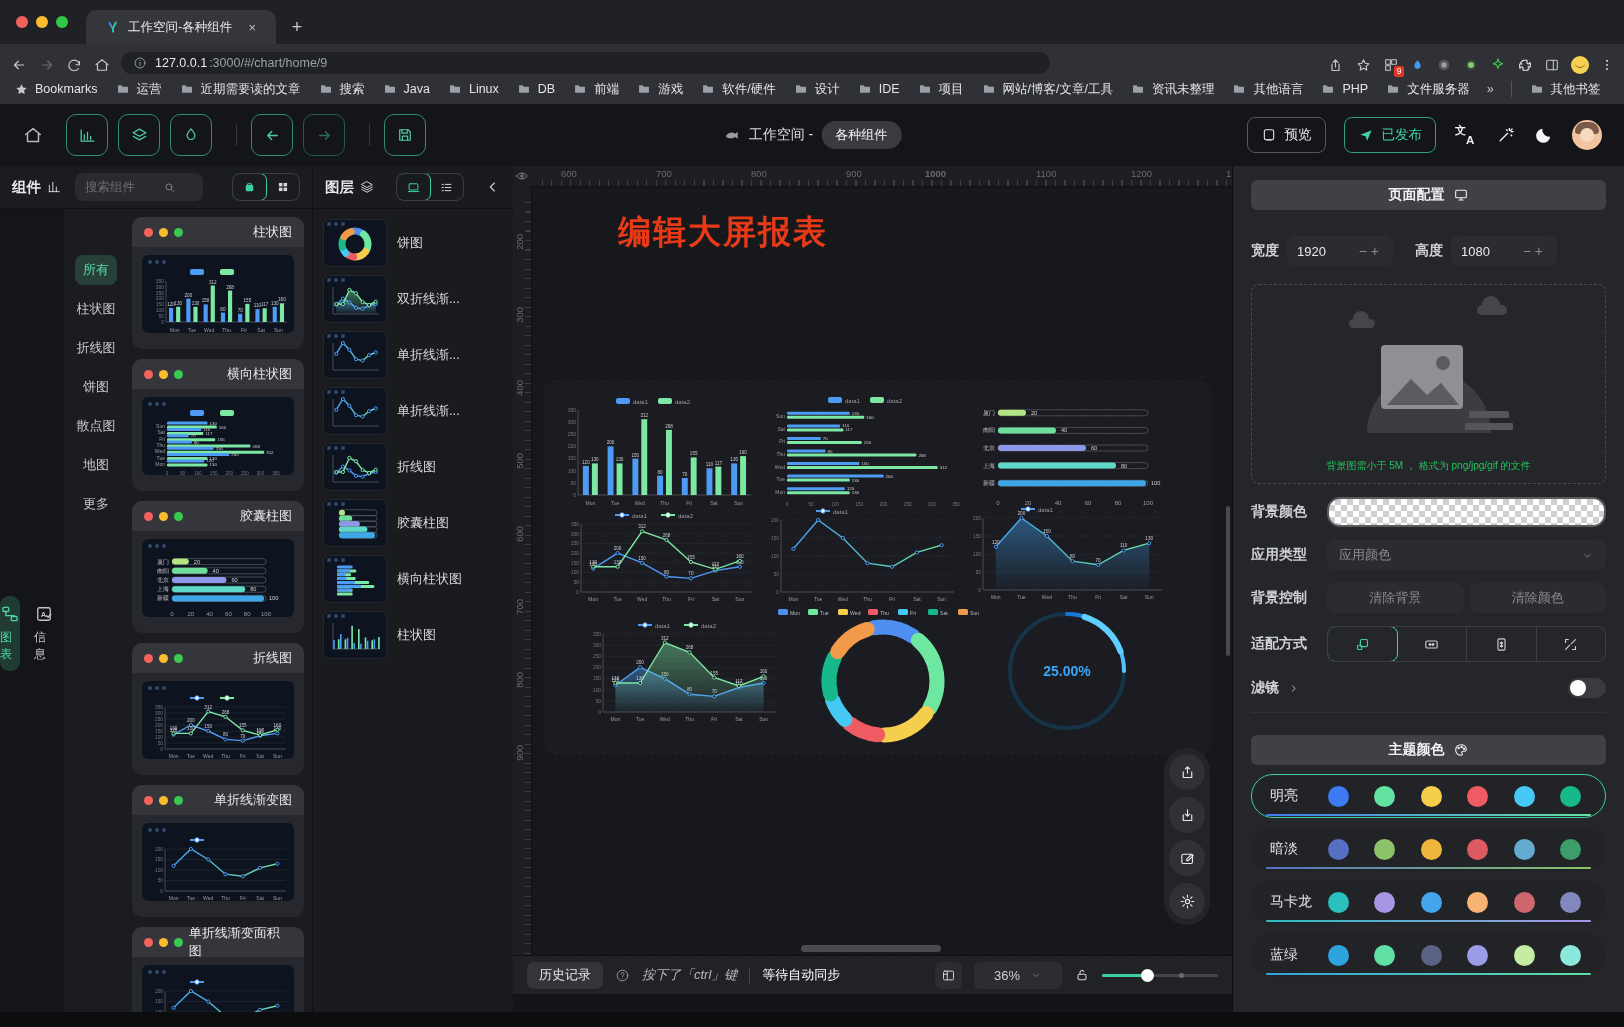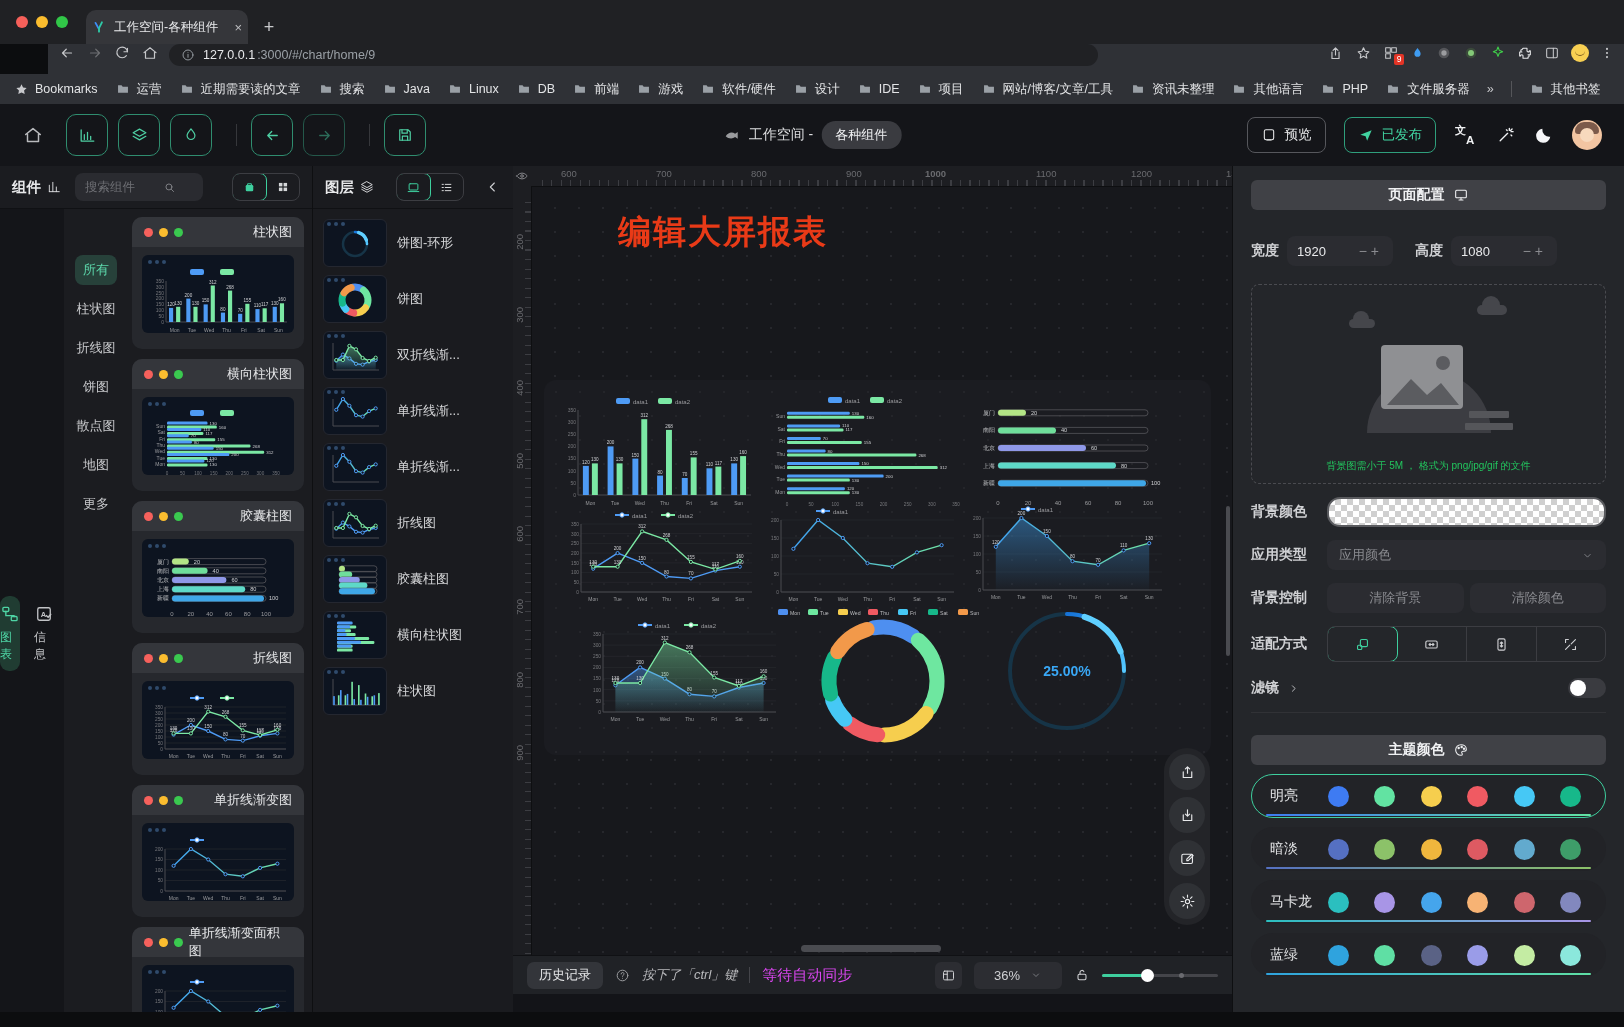--- a/index.html
+++ b/index.html
@@ -8,24 +8,24 @@
   .ic{display:inline-block;vertical-align:middle;}
   .ic svg{display:block;}
   svg.sic{fill:none;stroke:currentColor;stroke-width:1.6;stroke-linecap:round;stroke-linejoin:round;}
 
   
   .chrome{height:104px;}
   .tabstrip{height:44px;background:#202124;display:flex;align-items:flex-end;}
   .traffic{display:flex;gap:8px;align-items:center;height:44px;padding:0 18px 0 16px;}
   .light{width:12px;height:12px;border-radius:50%;}
   .tab{width:150px;height:34px;background:#35363a;border-radius:10px 10px 0 0;display:flex;align-items:center;
-       gap:8px;padding:0 6px;color:#e8e9eb;font-size:12.5px;}
+       gap:8px;padding:0 20px;color:#e8e9eb;font-size:12.5px;}
   .tab .close{margin-left:auto;color:#bdbec1;font-size:13px;}
   .newtab{width:30px;height:30px;display:flex;align-items:center;justify-content:center;color:#c8c9cc;font-size:18px;margin:0 0 2px 6px;}
-  .addressbar{height:30px;background:#2f3136;display:flex;align-items:flex-start;padding:0 10px;gap:10px;margin-left:48px;}
+  .addressbar{height:30px;background:#2f3136;display:flex;align-items:flex-end;padding:0 10px;gap:10px;}
   .navic{color:#c6c7ca;}
   .navic.dim{color:#6d6e72;}
   .urlpill{flex:0 0 905px;height:22px;background:#202124;border-radius:11px;display:flex;align-items:center;
            padding:0 12px;gap:8px;font-size:12.5px;color:#e8e9eb;}
   .urlpill .rest{color:#9aa0a6;}
   .chromeicons{display:flex;align-items:center;gap:11px;margin-left:auto;}
   .extwrap{position:relative;}
   .badge{position:absolute;right:-5px;bottom:-4px;background:#e33426;color:#fff;font-size:8.5px;padding:0 2.5px;border-radius:2px;line-height:11px;}
   .avatar-sm{width:18px;height:18px;border-radius:50%;background:#f7cf52;position:relative;}
   .avatar-sm:after{content:"";position:absolute;left:4px;top:6px;width:10px;height:5px;border-bottom:1.6px solid #7a5a1e;border-radius:0 0 6px 6px;}
@@ -111,21 +111,21 @@
       display:flex;flex-direction:column;align-items:center;gap:7px;}
   .fbtn{width:36px;height:36px;border-radius:50%;background:#2f3135;display:flex;align-items:center;justify-content:center;color:#e8e9eb;}
   .hscroll{position:absolute;left:288px;top:779px;width:140px;height:7px;border-radius:4px;background:#4a4b50;}
   .vscroll{position:absolute;right:2px;top:340px;width:4px;height:150px;border-radius:2px;background:#4a4b50;}
 
   .statusbar{height:38px;background:#202226;border-top:1px solid #101114;display:flex;align-items:center;
       padding:0 14px;gap:12px;}
   .hist{background:#33353a;border-radius:7px;height:27px;display:flex;align-items:center;padding:0 12px;font-size:13px;color:#e6e7e9;}
   .keyhint{font-size:13px;color:#b9babd;font-style:italic;}
   .sbar-sep{width:1px;height:16px;background:#44454a;}
-  .sync{font-size:15px;color:#d946ef;}
+  .sync{font-size:13px;color:#ffffff;}
   .sb-right{margin-left:auto;display:flex;align-items:center;gap:12px;}
   .sq-btn{width:27px;height:27px;background:#2c2d32;border-radius:6px;display:flex;align-items:center;justify-content:center;color:#cfd0d3;}
   .zoomsel{width:88px;height:27px;background:#2c2d32;border-radius:6px;display:flex;align-items:center;justify-content:center;
       gap:10px;font-size:13px;color:#cfd0d3;}
   .slider{width:116px;height:26px;position:relative;display:flex;align-items:center;}
   .slider .track{width:100%;height:3px;background:#44454a;border-radius:2px;}
   .slider .fill{position:absolute;left:0;width:36%;height:3px;background:#3ecf9e;border-radius:2px;}
   .slider .thumb{position:absolute;left:34%;width:13px;height:13px;border-radius:50%;background:#fff;}
   .slider .notch{position:absolute;left:66%;width:5px;height:5px;border-radius:50%;background:#6a6b70;top:10.5px;}
   .canvasfoot{height:18px;background:#131418;}
@@ -1016,41 +1016,20 @@
     </div>
     <div class="layerlist" id="layerlist">
         <div class="litem">
           <span class="lthumb">
             <span class="tdots" style="padding:0">
               <i></i>
               <i></i>
               <i></i>
             </span>
             <span class="ltc" style="display:block;height:36px"><svg width="56" height="36" viewBox="0 0 56 36" font-family="Liberation Sans,sans-serif">
-                <defs>
-                  <linearGradient id="gg9" x1="0" y1="0" x2="1" y2="1">
-                    <stop offset="0" stop-color="#1673d8"></stop>
-                    <stop offset="1" stop-color="#55c8ff"></stop>
-                  </linearGradient>
-                </defs>
-                <circle cx="28" cy="18" r="12" fill="none" stroke="#163447" stroke-width="2.5"></circle>
-                <path d="M28.0 6.0A12 12 0 0 1 40.0 18.0" stroke="url(#gg9)" stroke-width="2.5" fill="none" stroke-linecap="round"></path>
-                <path d="M31.7 6.6A12 12 0 0 1 39.3 13.9" stroke="#5fcfff" stroke-width="3.5" fill="none" stroke-linecap="round"></path>
-              </svg></span>
-          </span>
-    <span class="llabel">饼图-环形</span>
-        </div>
-        <div class="litem">
-          <span class="lthumb">
-            <span class="tdots" style="padding:0">
-              <i></i>
-              <i></i>
-              <i></i>
-            </span>
-            <span class="ltc" style="display:block;height:36px"><svg width="56" height="36" viewBox="0 0 56 36" font-family="Liberation Sans,sans-serif">
                 <path d="M25.7 5.2A13 13 0 0 1 35.2 7.2" stroke="#4E8FF0" stroke-width="7" fill="none" stroke-linecap="round"></path>
                 <path d="M36.5 8.2A13 13 0 0 1 39.3 24.5" stroke="#6EE7A0" stroke-width="7" fill="none" stroke-linecap="round"></path>
                 <path d="M38.4 25.8A13 13 0 0 1 28.3 31.0" stroke="#F6CE4E" stroke-width="7" fill="none" stroke-linecap="round"></path>
                 <path d="M26.7 30.9A13 13 0 0 1 20.0 28.3" stroke="#F05A62" stroke-width="7" fill="none" stroke-linecap="round"></path>
                 <path d="M18.8 27.2A13 13 0 0 1 15.9 22.6" stroke="#46C8F5" stroke-width="7" fill="none" stroke-linecap="round"></path>
                 <path d="M15.4 21.1A13 13 0 0 1 16.3 12.3" stroke="#17B88A" stroke-width="7" fill="none" stroke-linecap="round"></path>
                 <path d="M17.1 10.9A13 13 0 0 1 24.2 5.6" stroke="#F2994A" stroke-width="7" fill="none" stroke-linecap="round"></path>
               </svg></span>
           </span>
     <span class="llabel">饼图</span>

